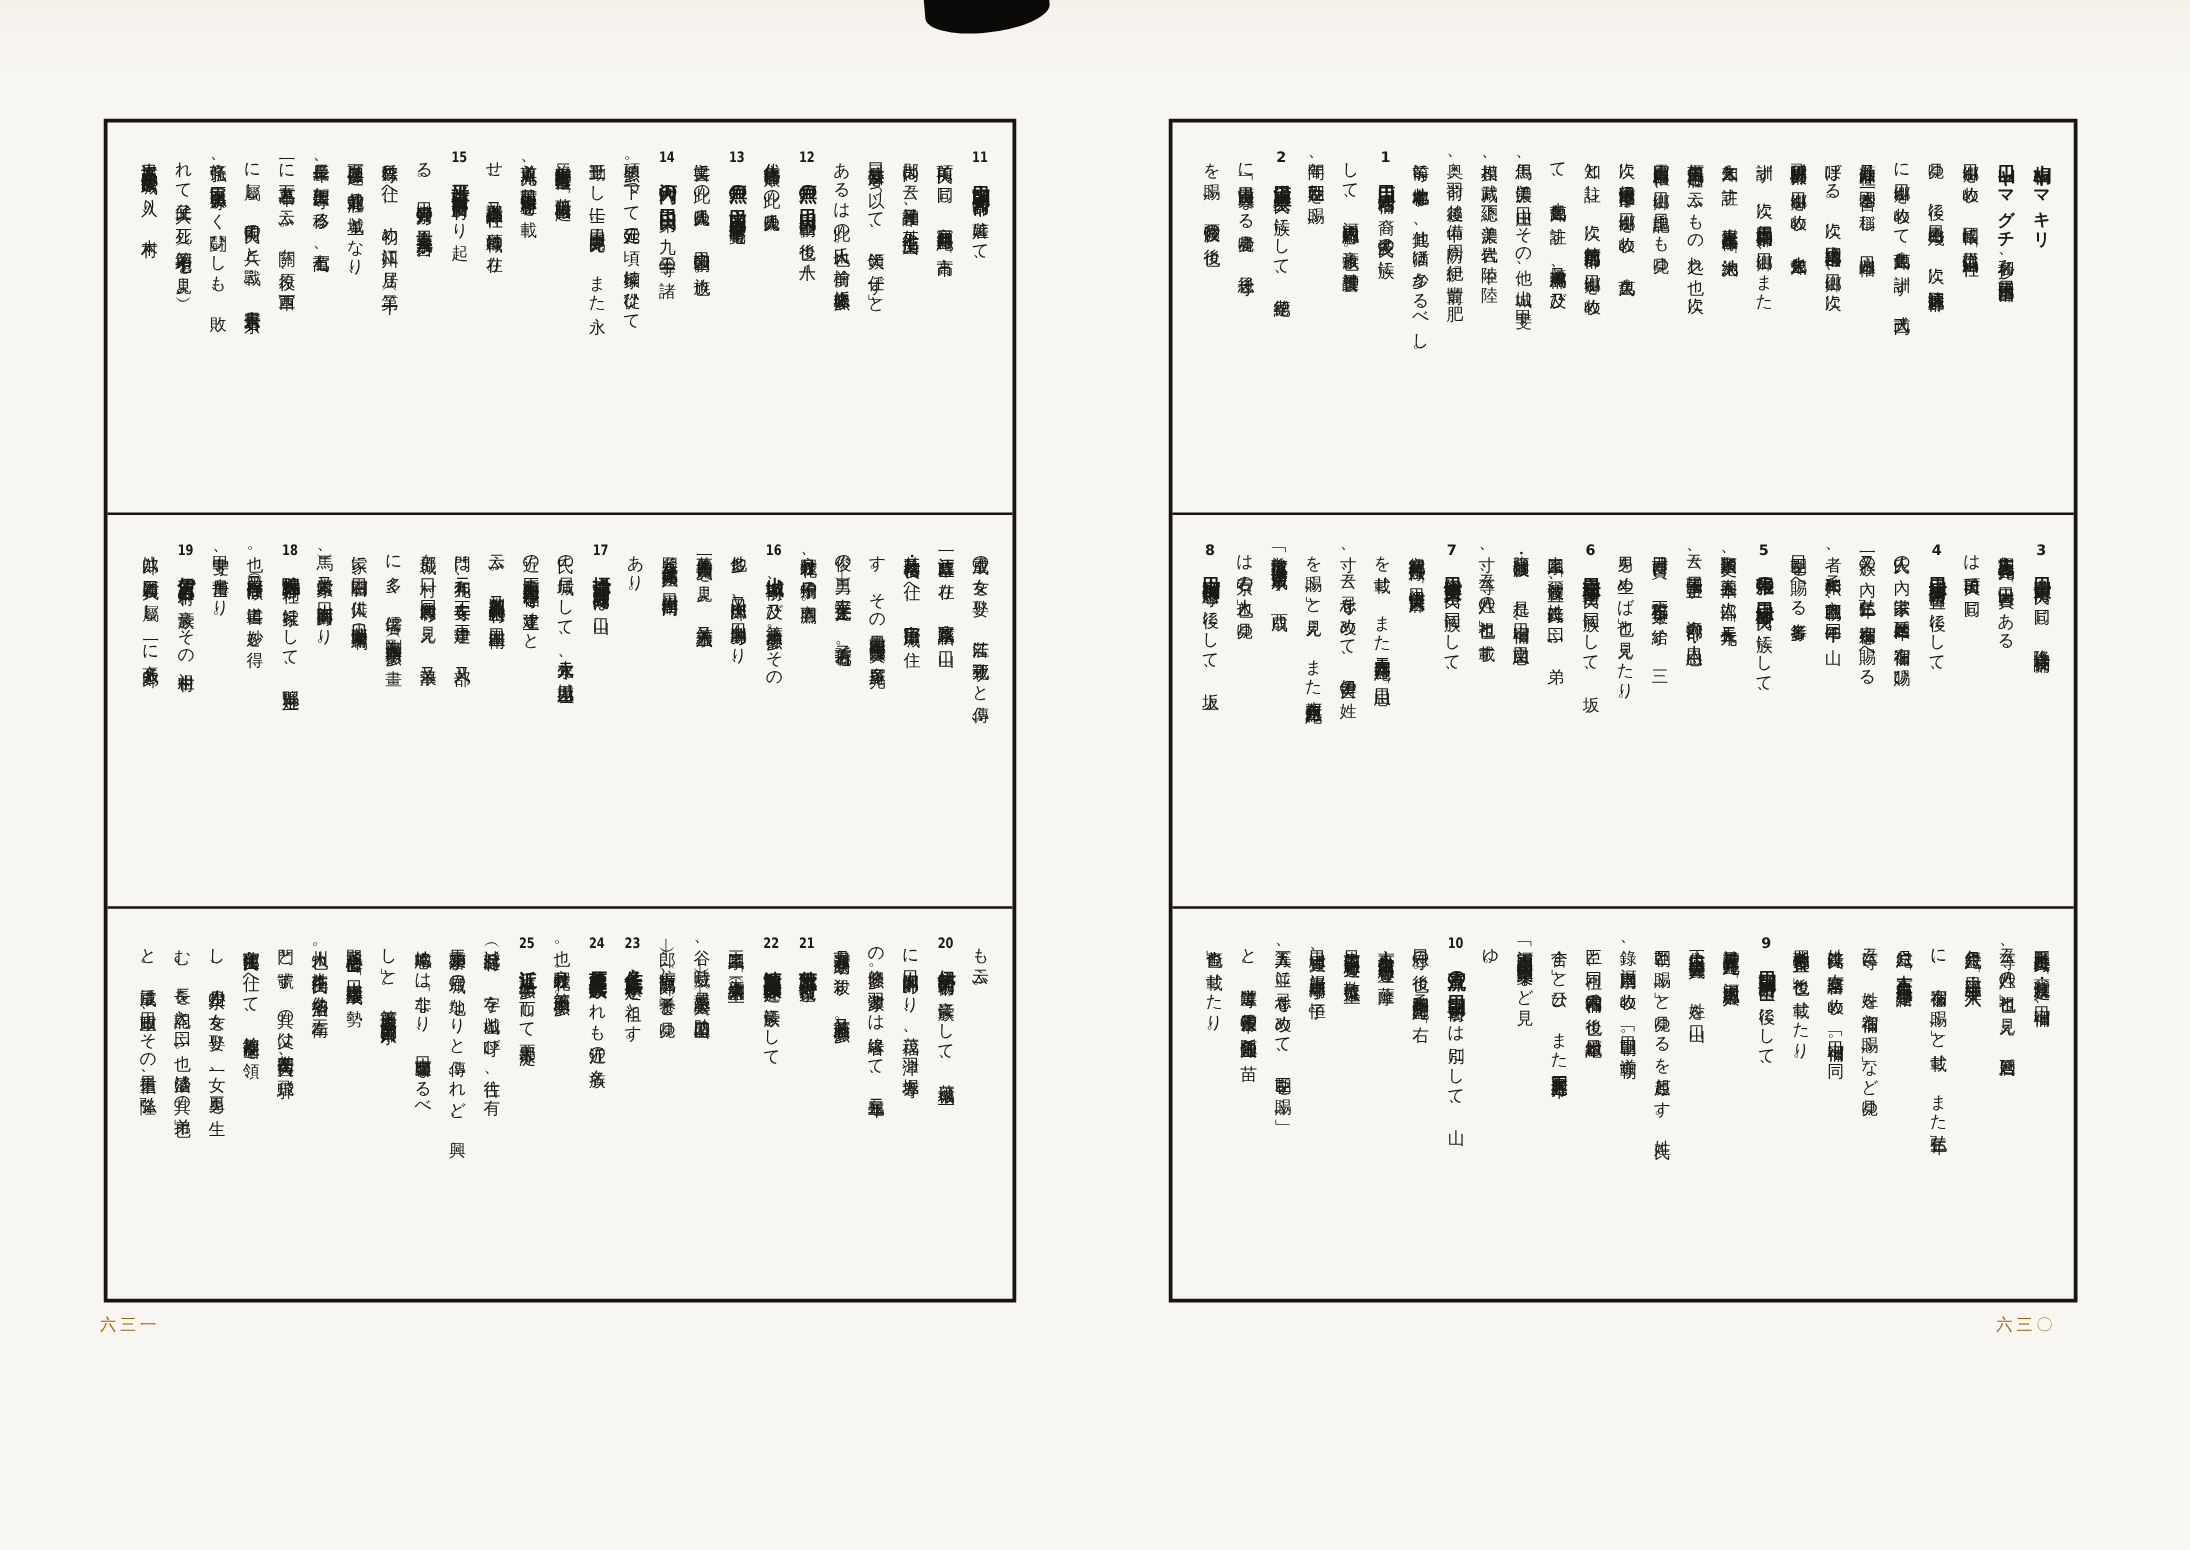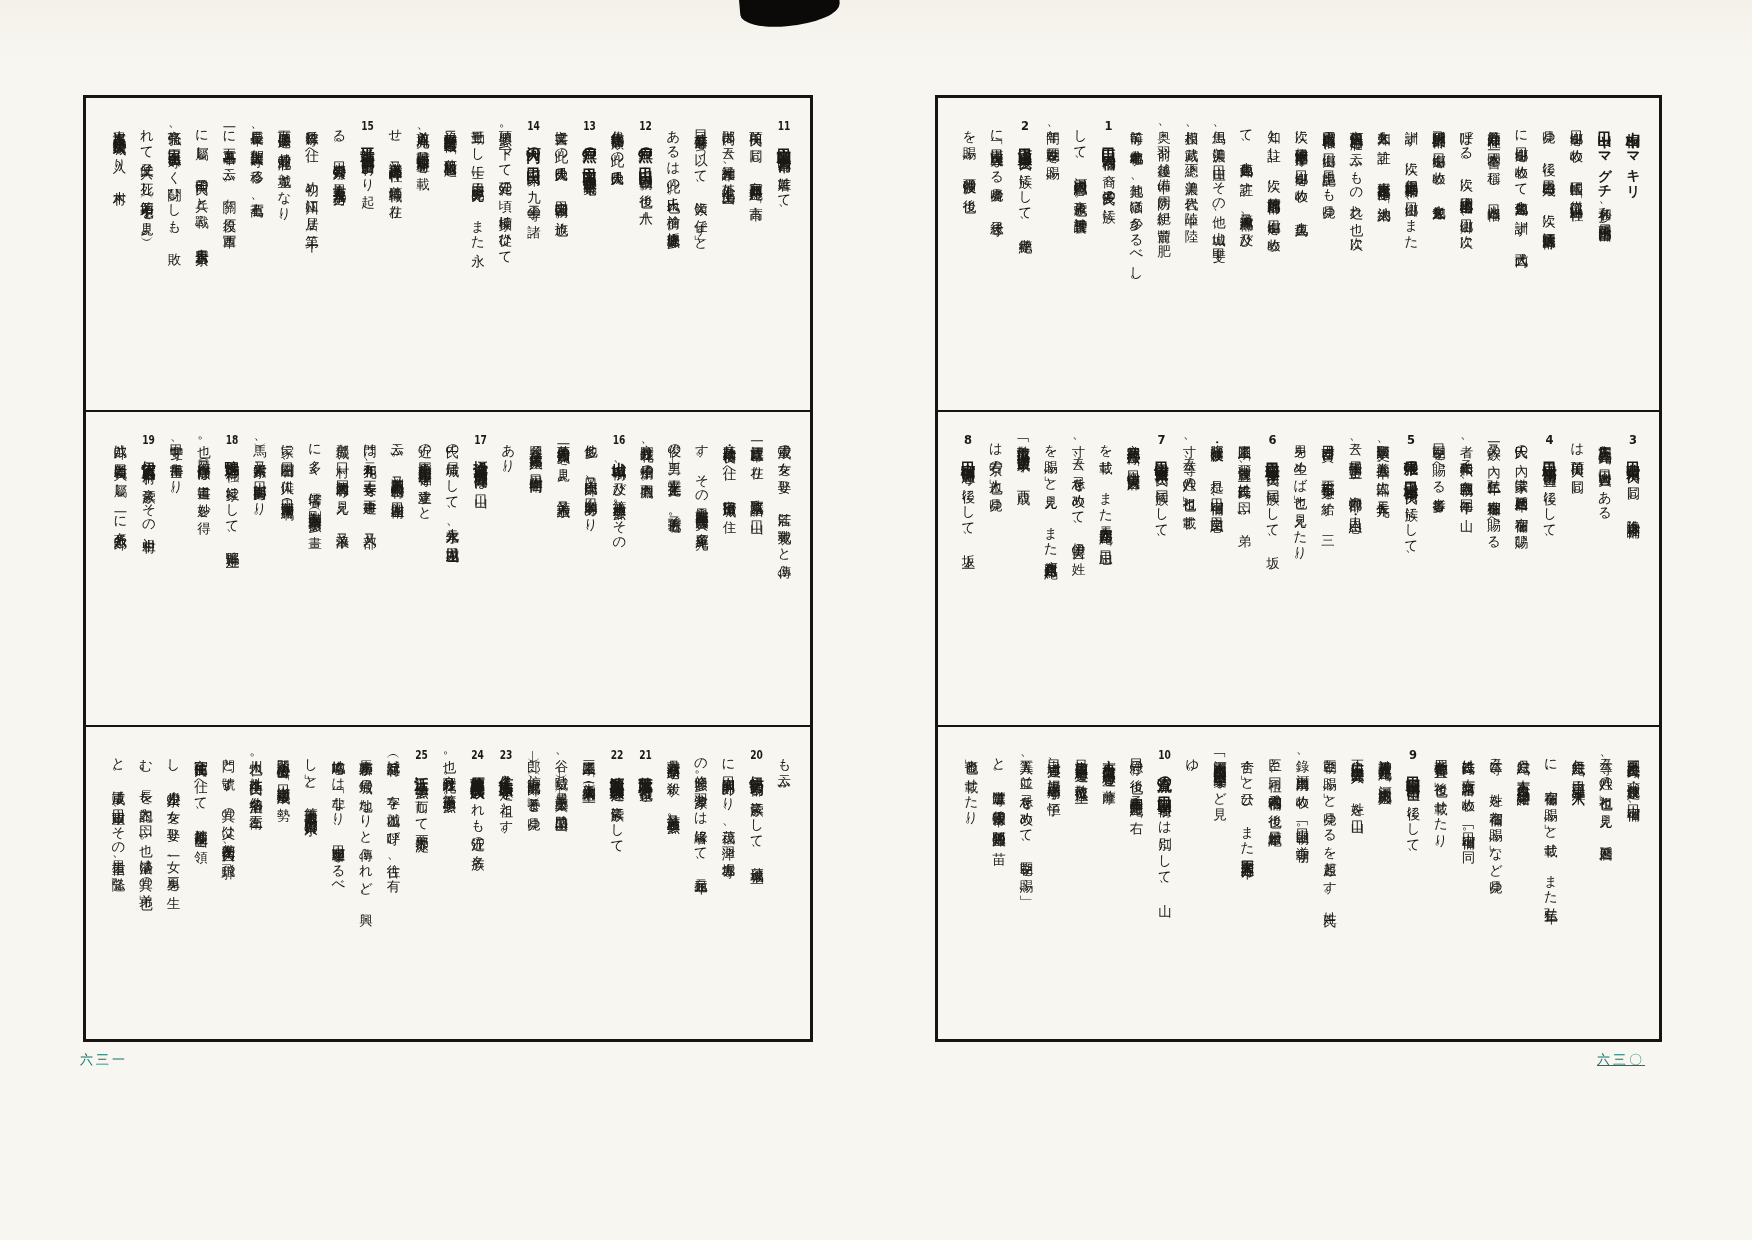--- a/index.html
+++ b/index.html
@@ -34,24 +34,24 @@
   }
   .headword{font-weight:700; font-size:14.5px;}
   .reading{font-weight:700; font-size:13.5px;}
   .num{
     text-combine-upright:all; -webkit-text-combine:horizontal;
     font-family:"DejaVu Sans",sans-serif;
     font-weight:700; font-size:11.5px; letter-spacing:0;
   }
   .page-num{
     position:absolute; bottom:-30px;
-    font-size:13px; letter-spacing:3px; color:#0f766e;
+    font-size:13px; letter-spacing:3px; color:#a16207;
   }
   .page-left .page-num{left:-6px;}
-  .page-right .page-num{right:14px;text-decoration:underline;}
+  .page-right .page-num{right:14px;}
 </style>
 </head>
 <body>
 
 <div class="spread">
   <div class="artifact"></div>
 
   <div class="page page-left">
     <div class="bands">
         <div class="band">

